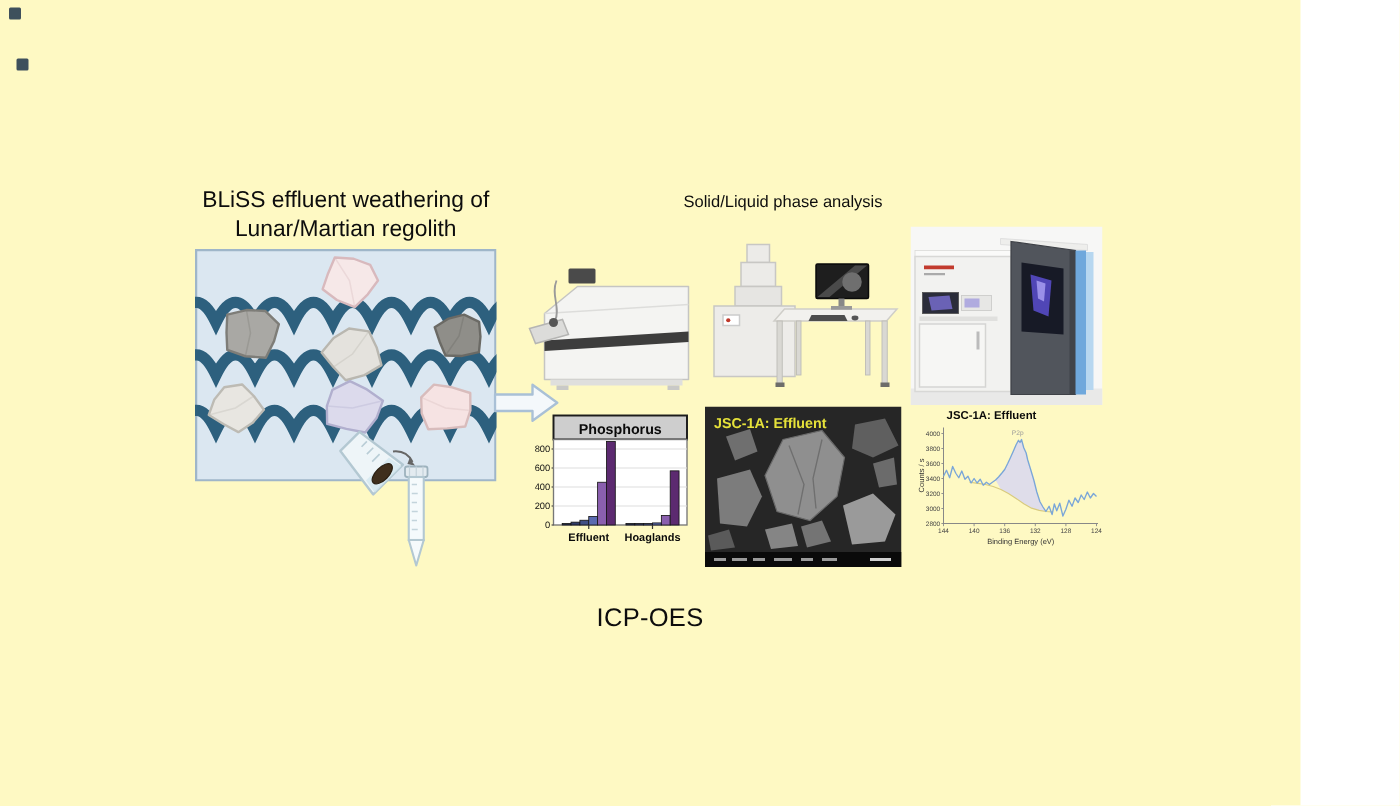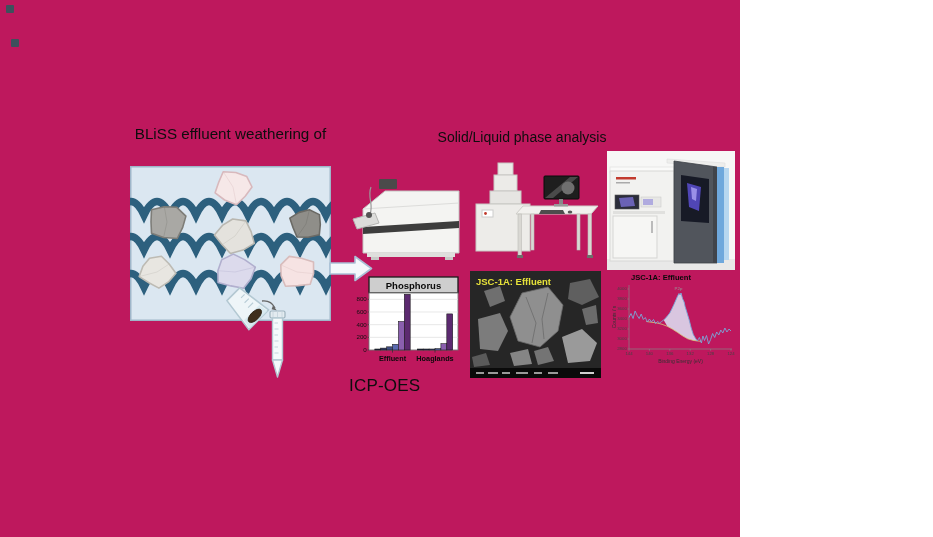--- a/index.html
+++ b/index.html
@@ -1,38 +1,39 @@
 <!DOCTYPE html>
 <html><head>
 <meta charset="utf-8">
 <style>
   html,body{margin:0;padding:0;background:#fff;}
-  .canvas{position:relative;width:740px;height:537px;background:#be185d;overflow:hidden;
+  .canvas{position:relative;width:867px;height:537px;background:#fef9c3;overflow:hidden;
           font-family:"Liberation Sans",sans-serif;color:#111;}
   .abs{position:absolute;}
   .speck{position:absolute;background:#3e505c;border-radius:1px;}
   .s1{left:6px;top:5px;width:8px;height:8px;}
   .s2{left:11px;top:39px;width:8px;height:8px;}
   .ltitle{position:absolute;left:110px;top:125px;width:241px;text-align:center;
           font-size:15.2px;line-height:1.22;color:#0d0d0d;}
   .rtitle{position:absolute;left:392px;top:129px;width:260px;text-align:center;
-          font-size:14px;color:#0d0d0d;}
-  .method-label{position:absolute;top:376px;text-align:left;font-size:17px;color:#0d0d0d;letter-spacing:.2px;}
+          font-size:11px;color:#0d0d0d;}
+  .method-label{position:absolute;top:402px;text-align:right;font-size:17px;color:#0d0d0d;letter-spacing:.2px;}
   svg text{font-family:"Liberation Sans",sans-serif;}
 </style>
 </head>
 <body>
 
 <div class="canvas">
 
   <div class="speck s1"></div>
   <div class="speck s2"></div>
 
   <div class="ltitle">
     <div>BLiSS effluent weathering of</div>
+    <div>Lunar/Martian regolith</div>
   </div>
 
   <svg id="left-box-svg" class="abs" style="left:130px;top:166px" width="201" height="155" viewBox="0 0 201 155">
       <rect x="0.75" y="0.75" width="199.5" height="153.5" fill="#dbe7f1" stroke="#9fb6c9" stroke-width="1.5"></rect>
       <path d="M-12,49 q13,-27 26,0 q13,-27 26,0 q13,-27 26,0 q13,-27 26,0 q13,-27 26,0 q13,-27 26,0 q13,-27 26,0 q13,-27 26,0 q13,-27 26,0" fill="none" stroke="#2d607e" stroke-width="7.5" stroke-linecap="round"></path>
       <path d="M-12,84 q13,-27 26,0 q13,-27 26,0 q13,-27 26,0 q13,-27 26,0 q13,-27 26,0 q13,-27 26,0 q13,-27 26,0 q13,-27 26,0 q13,-27 26,0" fill="none" stroke="#2d607e" stroke-width="7.5" stroke-linecap="round"></path>
       <path d="M-12,121 q13,-27 26,0 q13,-27 26,0 q13,-27 26,0 q13,-27 26,0 q13,-27 26,0 q13,-27 26,0 q13,-27 26,0 q13,-27 26,0 q13,-27 26,0" fill="none" stroke="#2d607e" stroke-width="7.5" stroke-linecap="round"></path>
       <path d="M122.0,21.0L115.2,30.2L106.5,38.7L94.6,34.0L85.1,26.8L88.7,16.3L93.2,5.7L105.8,6.5L116.8,10.6Z" fill="#f6e8e8" stroke="#d8b9bd" stroke-width="1.6" stroke-linejoin="round"></path>
       <path d="M106.5,38.7 L103,21 L93.2,5.7" fill="none" stroke="#d8b9bd" stroke-width="1" opacity="0.35"></path>
       <path d="M52.7,61.4L47.2,72.5L33.6,71.5L21.5,67.3L21.0,55.7L21.5,43.8L34.3,40.7L46.8,41.3L55.9,50.1Z" fill="#a9a8a4" stroke="#7e7d78" stroke-width="1.6" stroke-linejoin="round"></path>

